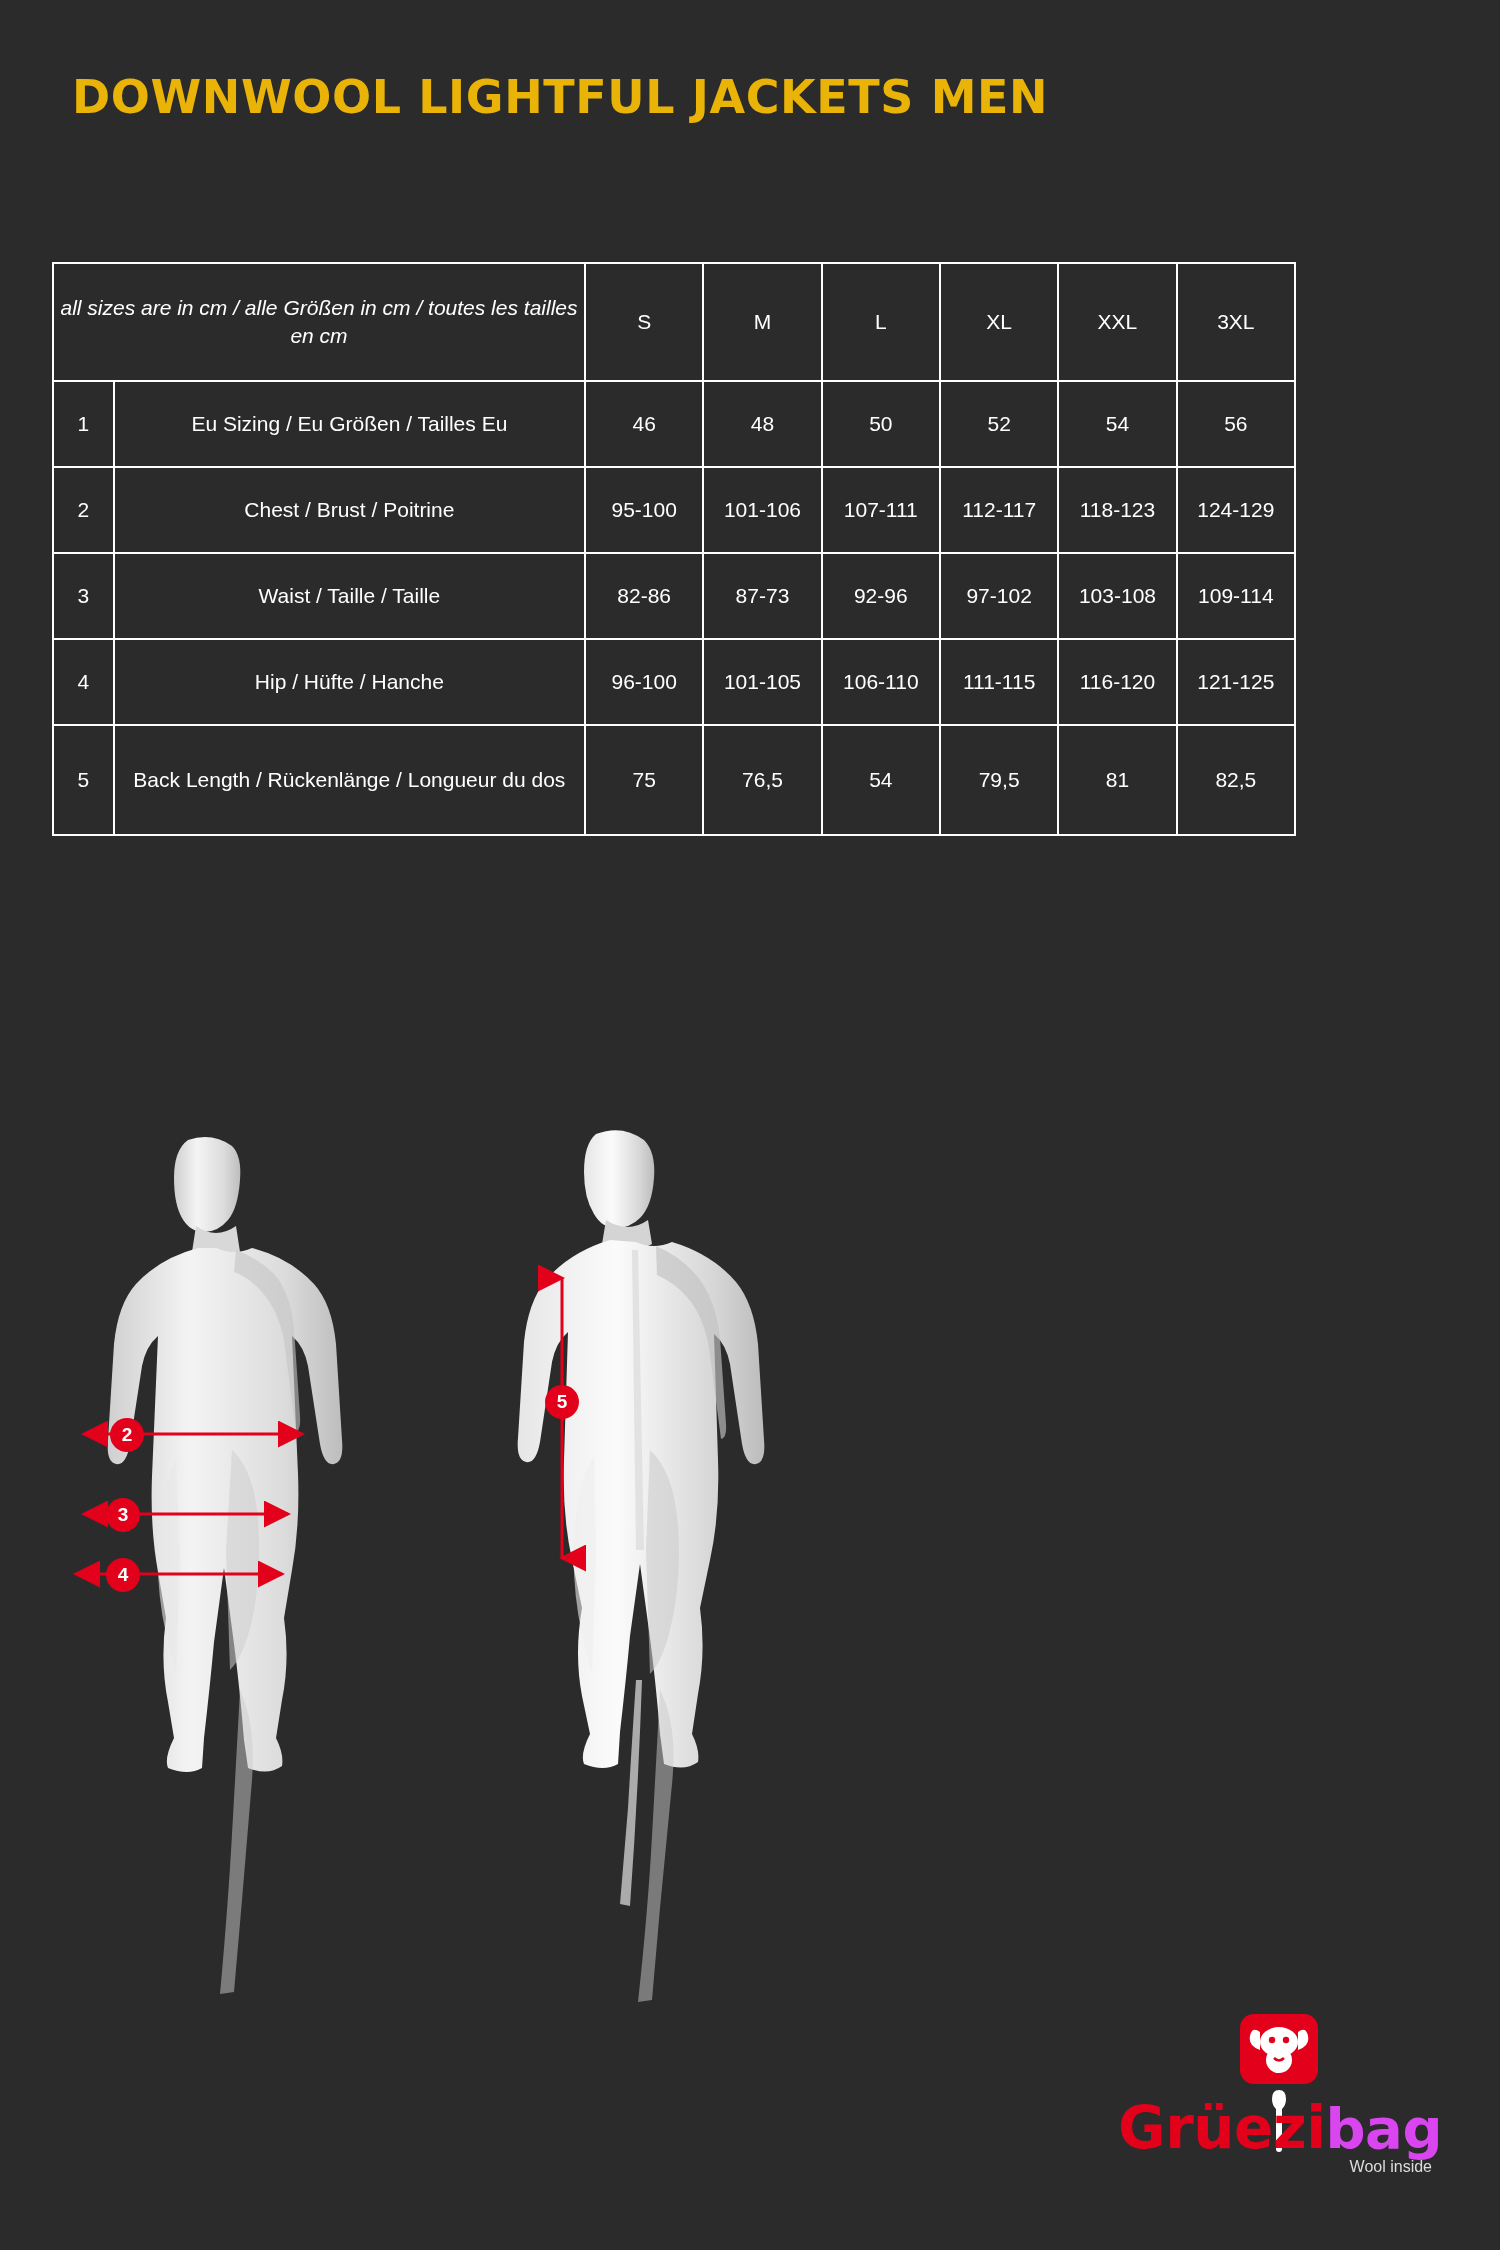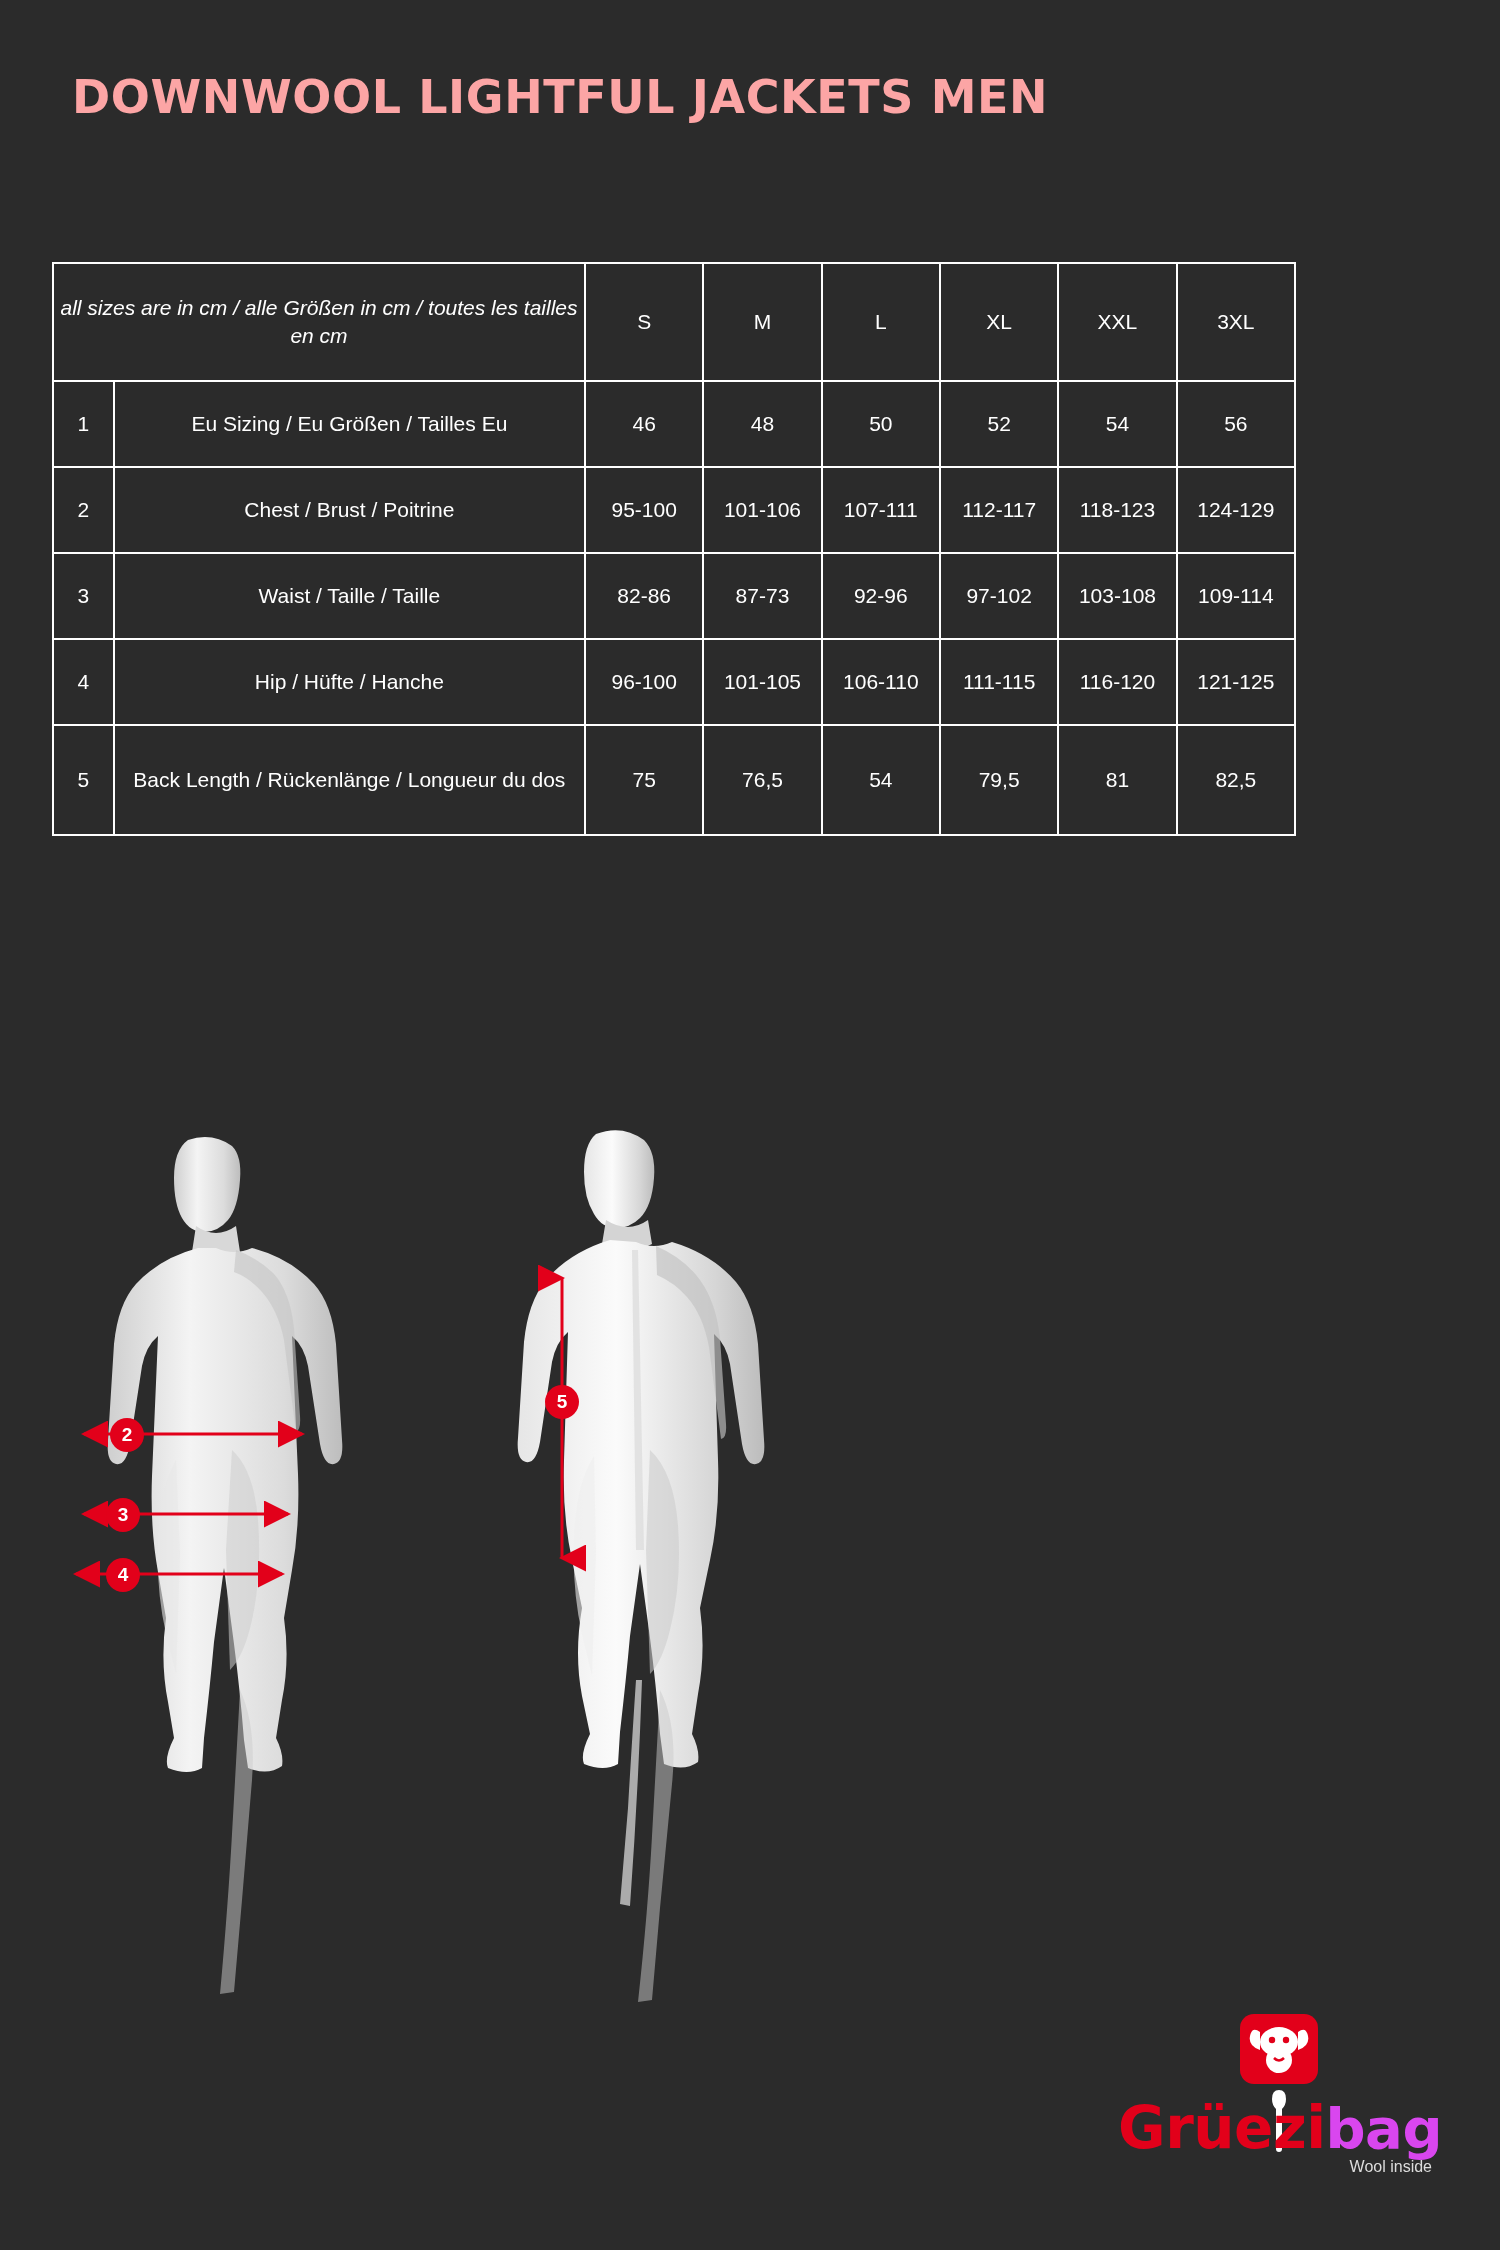--- a/index.html
+++ b/index.html
@@ -22,21 +22,21 @@
   }
 
   
   .title {
     position: absolute;
     left: 72px;
     top: 70px;
     font-size: 46px;
     font-weight: 800;
     letter-spacing: 0.6px;
-    color: #fca5a5;
+    color: #eab308;
     text-transform: uppercase;
     font-family: "DejaVu Sans", sans-serif;
   }
 
   
   .table-wrap {
     position: absolute;
     left: 52px;
     top: 262px;
     width: 1244px;

